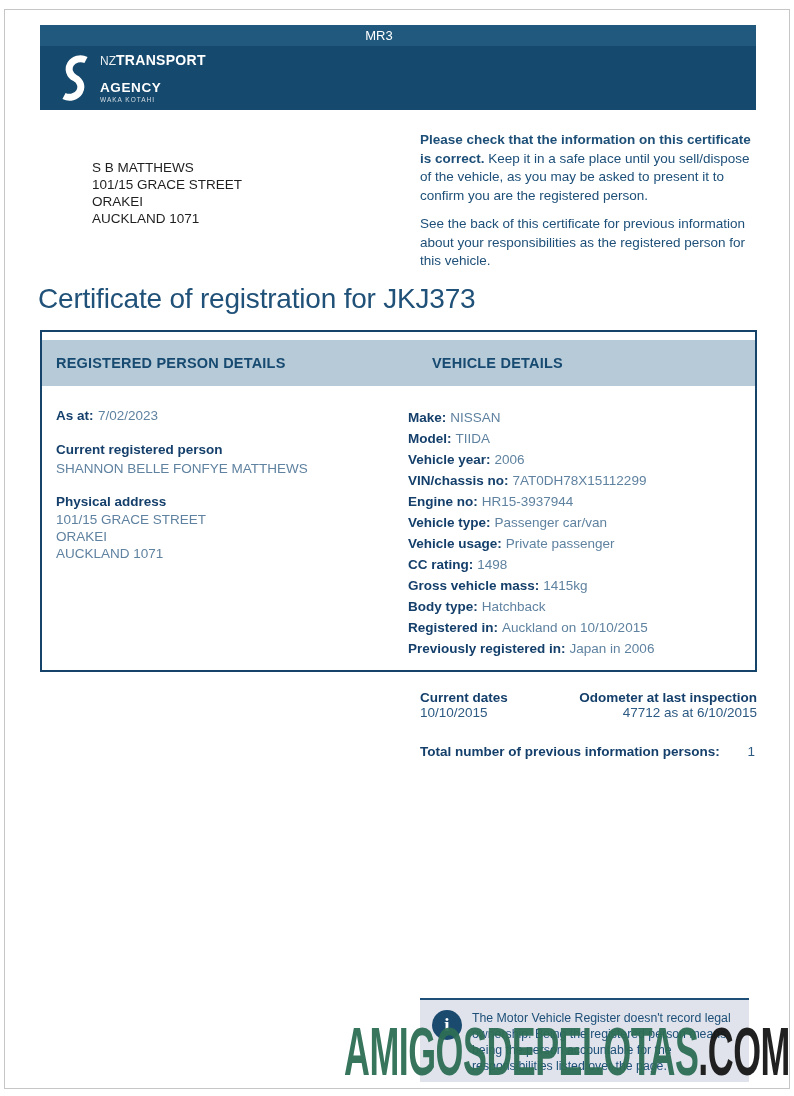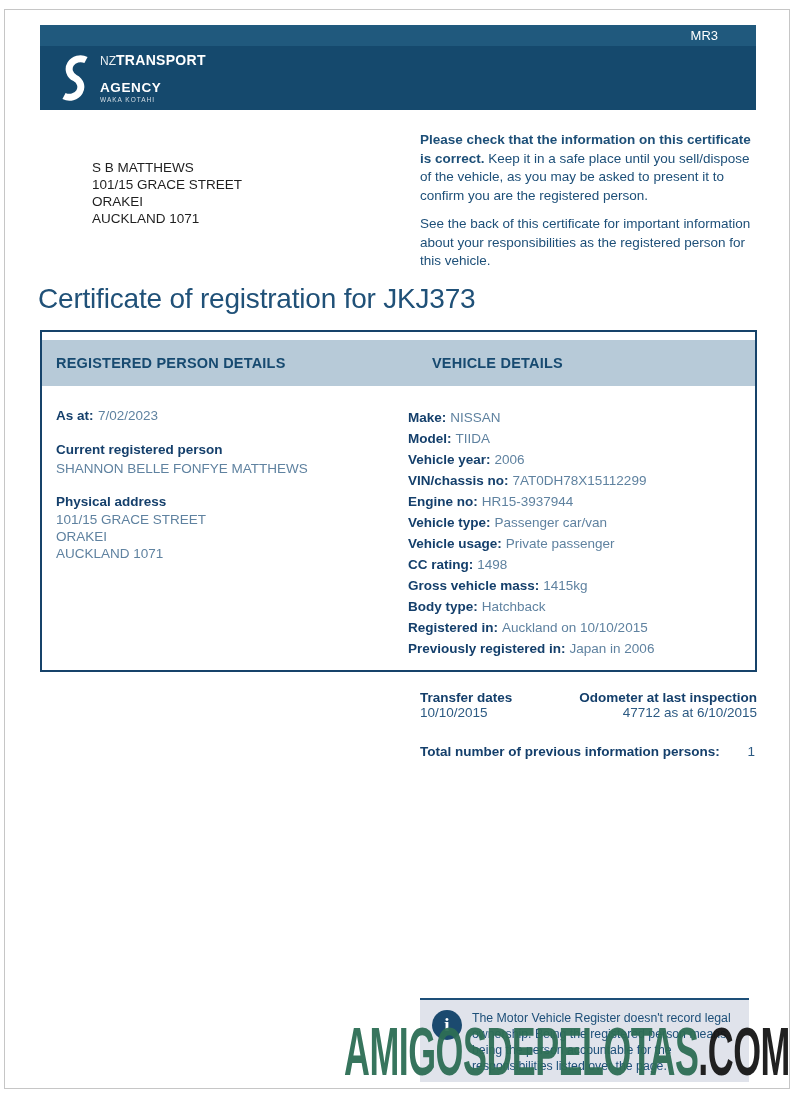--- a/index.html
+++ b/index.html
@@ -10,21 +10,21 @@
   }
   .scan-border {
     position:absolute; left:4px; top:9px; width:786px; height:1080px;
     border:1px solid #c6c6c6; pointer-events:none;
   }
 
   
   .header { position:absolute; left:40px; top:25px; width:716px; height:85px; }
   .header-top {
     height:21px; background:#20597d; color:#fff; font-size:13px;
-    display:flex; align-items:center; justify-content:flex-end; padding-right:38px;
+    display:flex; align-items:center; justify-content:center; padding-right:38px;
   }
   .header-main { height:64px; background:#15496d; display:flex; align-items:center; padding-left:16px; }
   .logo { display:flex; align-items:center; gap:6px; }
   .logo svg { display:block; }
   .logo-text { color:#fff; line-height:1; }
   .logo-line1 { font-size:14px; }
   .logo-nz { font-weight:400; font-size:12px; opacity:.9; }
   .logo-transport { font-weight:700; letter-spacing:.3px;text-align:center; }
   .logo-agency { font-weight:700; font-size:13.5px; letter-spacing:.6px; margin-top:14px; }
   .logo-maori { font-size:6.5px; letter-spacing:1px; margin-top:3px; opacity:.8; }
@@ -129,21 +129,21 @@
 
   <div class="recipient">
     <div>S B MATTHEWS</div>
     <div>101/15 GRACE STREET</div>
     <div>ORAKEI</div>
     <div>AUCKLAND 1071</div>
   </div>
 
   <div class="notice">
     <p><b>Please check that the information on this certificate is correct.</b><span> Keep it in a safe place until you sell/dispose of the vehicle, as you may be asked to present it to confirm you are the registered person.</span></p>
-    <p>See the back of this certificate for important information about your responsibilities as the registered person for this vehicle.</p>
+    <p>See the back of this certificate for previous information about your responsibilities as the registered person for this vehicle.</p>
   </div>
 
   <h1 class="doc-title">Certificate of registration for JKJ373</h1>
 
   <div class="details-box">
     <div class="details-header">
       <div class="h-left col-heading">REGISTERED PERSON DETAILS</div>
       <div class="h-right col-heading">VEHICLE DETAILS</div>
     </div>
     <div class="details-cols">
@@ -177,21 +177,21 @@
         <div class="vrow"><span class="lbl">Gross vehicle mass:</span><span class="val">1415kg</span></div>
         <div class="vrow"><span class="lbl">Body type:</span><span class="val">Hatchback</span></div>
         <div class="vrow"><span class="lbl">Registered in:</span><span class="val">Auckland on 10/10/2015</span></div>
         <div class="vrow"><span class="lbl">Previously registered in:</span><span class="val">Japan in 2006</span></div>
       </div>
     </div>
   </div>
 
   <div class="summary">
     <div class="sumrow">
-      <span class="lbl">Transfer dates</span>
+      <span class="lbl">Current dates</span>
       <span class="lbl right">Odometer at last inspection</span>
     </div>
     <div class="sumrow">
       <span class="sum-val-dark">10/10/2015</span>
       <span class="sum-val-dark right">47712 as at 6/10/2015</span>
     </div>
     <div class="total-row">
       <span class="lbl">Total number of previous information persons:</span>
       <span class="total-val">1</span>
     </div>

